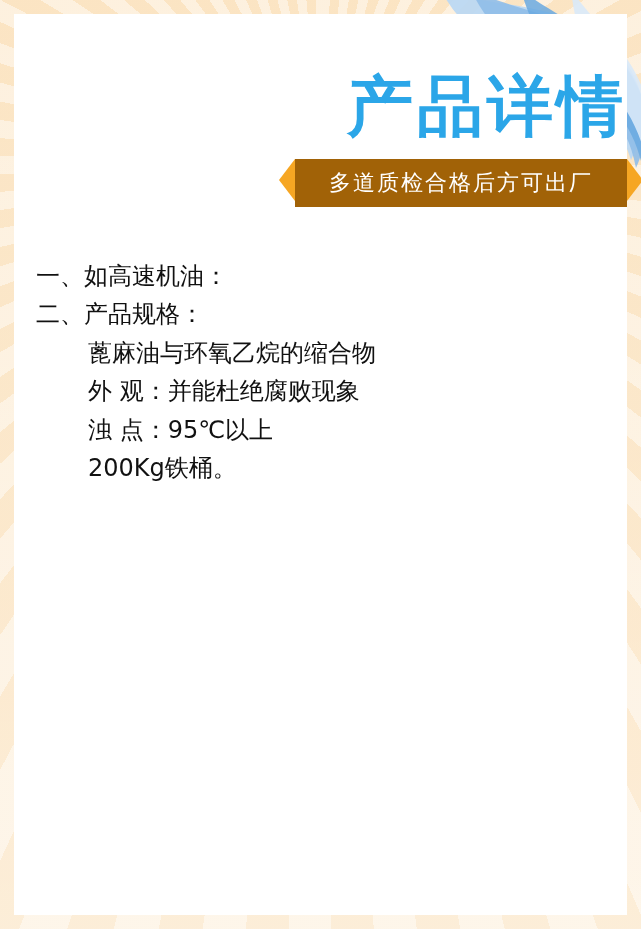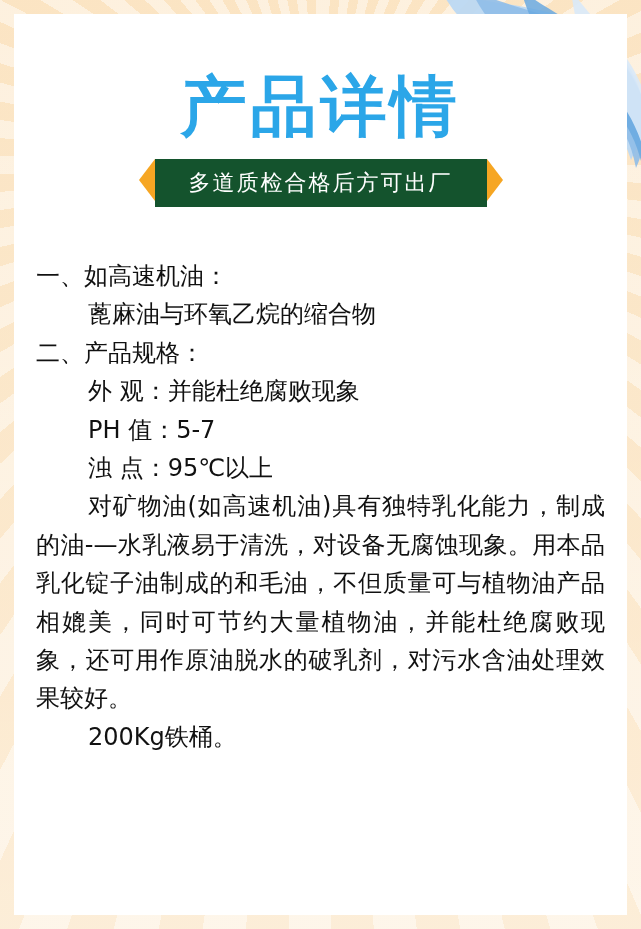--- a/index.html
+++ b/index.html
@@ -51,36 +51,36 @@
     width: 613px;
     height: 901px;
     background: #ffffff;
     box-sizing: border-box;
   }
   .title-wrap {
     position: absolute;
     left: 0;
     right: 0;
     top: 58px;
-    text-align: center;
+    text-align: right;
   }
   .main-title {
     font-family: "DejaVu Sans", sans-serif;
     font-size: 66px;
     font-weight: bold;
     color: #2ba6e8;
     letter-spacing: 4px;
     line-height: 1.05;
     margin: 0;
   }
   .subtitle-banner {
     position: relative;
     display: inline-block;
     margin-top: 18px;
-    background: #14532d;
+    background: #a16207;
     color: #ffffff;
     font-size: 22px;
     letter-spacing: 2px;
     padding: 9px 34px 9px 34px;
     font-family: "DejaVu Sans", sans-serif;
   }
   .subtitle-banner:before,
   .subtitle-banner:after {
     content: "";
     position: absolute;
@@ -136,26 +136,24 @@
   <div class="inner-card">
 
     <div class="title-wrap">
       <div class="main-title">产品详情</div>
       <div class="subtitle-banner">多道质检合格后方可出厂</div>
     </div>
 
     <div class="body-text">
 
       <div class="line">一、如高速机油：</div>
+      <div class="line">二、产品规格：</div>
+
       <div class="line indent1">蓖麻油与环氧乙烷的缩合物</div>
-
-      <div class="line">二、产品规格：</div>
       <div class="line indent1">外 观：并能杜绝腐败现象</div>
-      <div class="line indent1">PH 值：5-7</div>
       <div class="line indent1">浊 点：95℃以上</div>
 
-      <div class="para">对矿物油(如高速机油)具有独特乳化能力，制成的油-­—水乳液易于清洗，对设备无腐蚀现象。用本品乳化锭子油制成的和毛油，不但质量可与植物油产品相媲美，同时可节约大量植物油，并能杜绝腐败现象，还可用作原油脱水的破乳剂，对污水含油处理效果较好。</div>
 
       <div class="line indent1">200Kg铁桶。</div>
     </div>
 
   </div>
 </div>
 
 </body></html>

